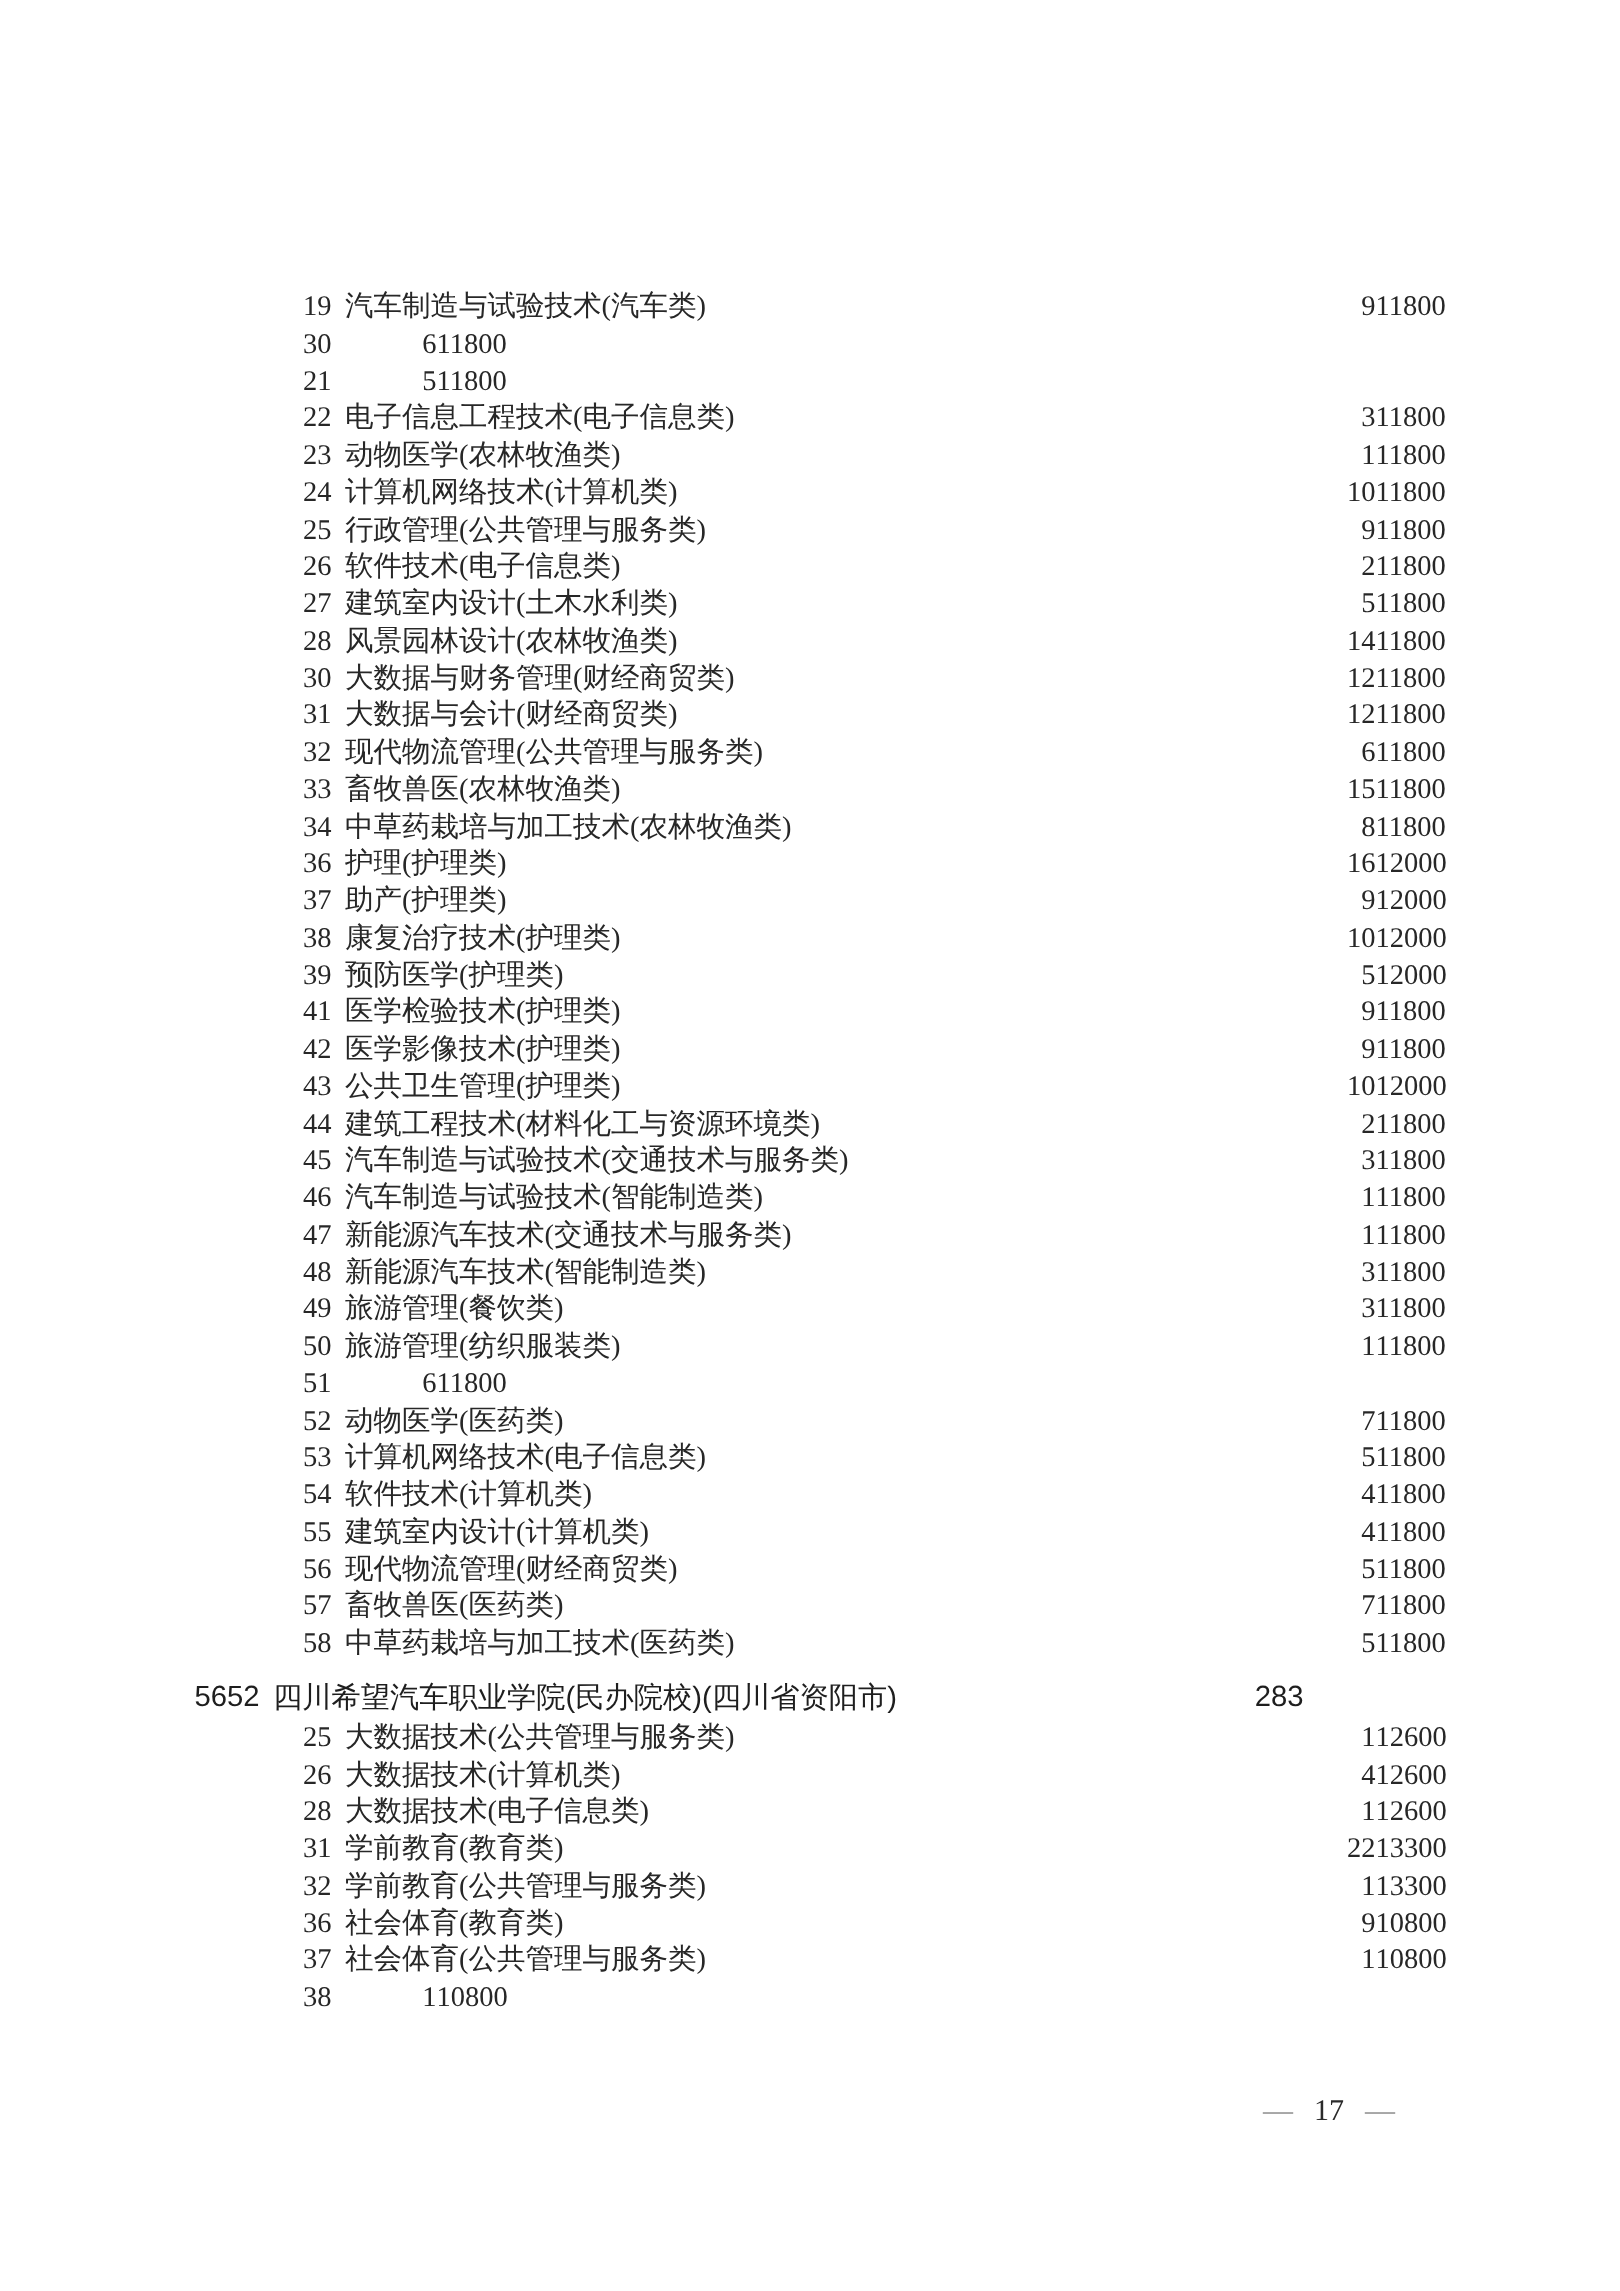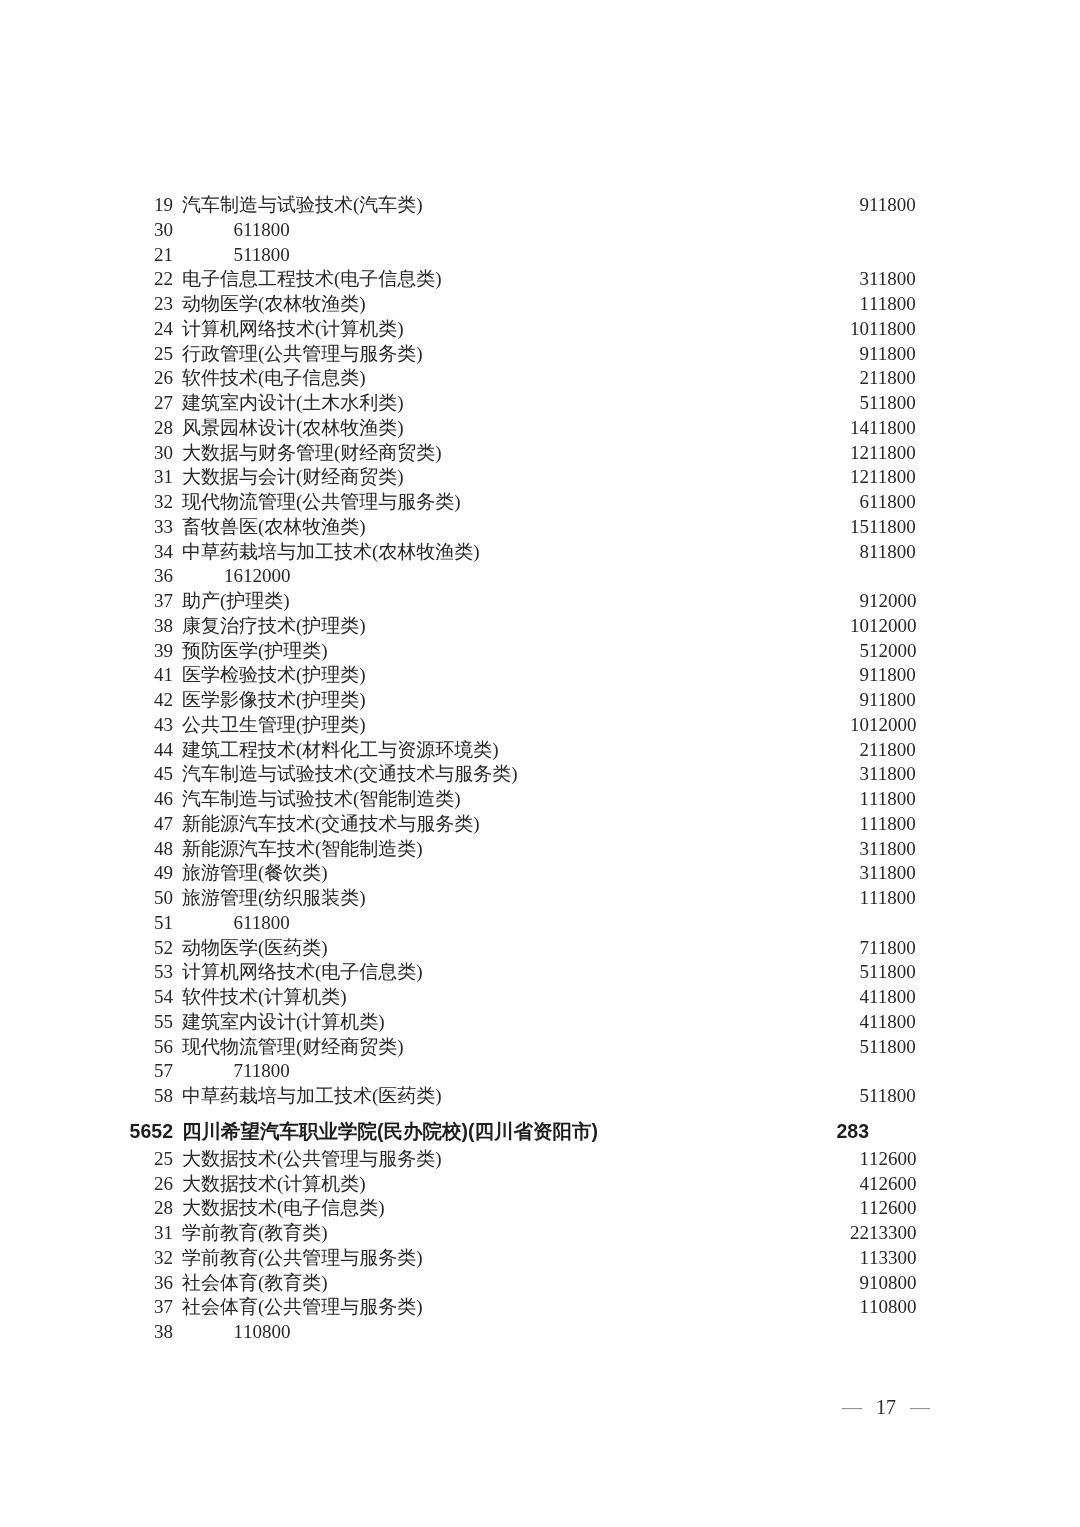--- a/index.html
+++ b/index.html
@@ -5,30 +5,30 @@
   html,body{margin:0;padding:0;background:#ffffff;}
   .page{
     position:relative;
     width:1080px;height:1527px;
     background:#ffffff;
     overflow:hidden;
     font-family:"Liberation Serif","DejaVu Serif",serif;
     color:#272727;
   }
   .content{position:absolute;top:193px;left:0;width:1080px;}
-  .row{display:flex;align-items:center;height:24.75px;font-size:19px;line-height:24.75px;}
+  .row{display:flex;align-items:center;height:24.75px;font-size:19px;line-height:24.75px;margin-left:48px;}
   .col-num{width:173px;text-align:right;flex:none;}
   .col-name{margin-left:9px;width:617px;flex:none;white-space:nowrap;overflow:hidden;}
   .col-count{width:70px;text-align:right;flex:none;}
   .col-fee{width:84px;flex:none;}
   .section-header{
     display:flex;align-items:center;
     height:27px;margin-top:9px;margin-bottom:2px;
     font-family:"Liberation Sans","DejaVu Sans",sans-serif;
-    font-weight:700;font-size:19.5px;color:#1e1e1e;
+    font-weight:400;font-size:19.5px;color:#1e1e1e;
   }
   .footer{
     position:absolute;top:1396px;left:842px;
     display:flex;align-items:center;gap:14px;
     font-size:20px;color:#2b2b2b;
   }
   .footer .dash{color:#8f8f8f;}
 </style>
 </head>
 <body>
@@ -118,20 +118,21 @@
         <span class="col-fee">11800</span>
       </div>
       <div class="row">
         <span class="col-num">34</span>
         <span class="col-name">中草药栽培与加工技术(农林牧渔类)</span>
         <span class="col-count">8</span>
         <span class="col-fee">11800</span>
       </div>
       <div class="row">
         <span class="col-num">36</span>
+        <span class="col-name">护理(护理类)</span>
         <span class="col-count">16</span>
         <span class="col-fee">12000</span>
       </div>
       <div class="row">
         <span class="col-num">37</span>
         <span class="col-name">助产(护理类)</span>
         <span class="col-count">9</span>
         <span class="col-fee">12000</span>
       </div>
       <div class="row">
@@ -236,20 +237,21 @@
         <span class="col-fee">11800</span>
       </div>
       <div class="row">
         <span class="col-num">56</span>
         <span class="col-name">现代物流管理(财经商贸类)</span>
         <span class="col-count">5</span>
         <span class="col-fee">11800</span>
       </div>
       <div class="row">
         <span class="col-num">57</span>
+        <span class="col-name">畜牧兽医(医药类)</span>
         <span class="col-count">7</span>
         <span class="col-fee">11800</span>
       </div>
       <div class="row">
         <span class="col-num">58</span>
         <span class="col-name">中草药栽培与加工技术(医药类)</span>
         <span class="col-count">5</span>
         <span class="col-fee">11800</span>
       </div>
       <div class="section-header">

